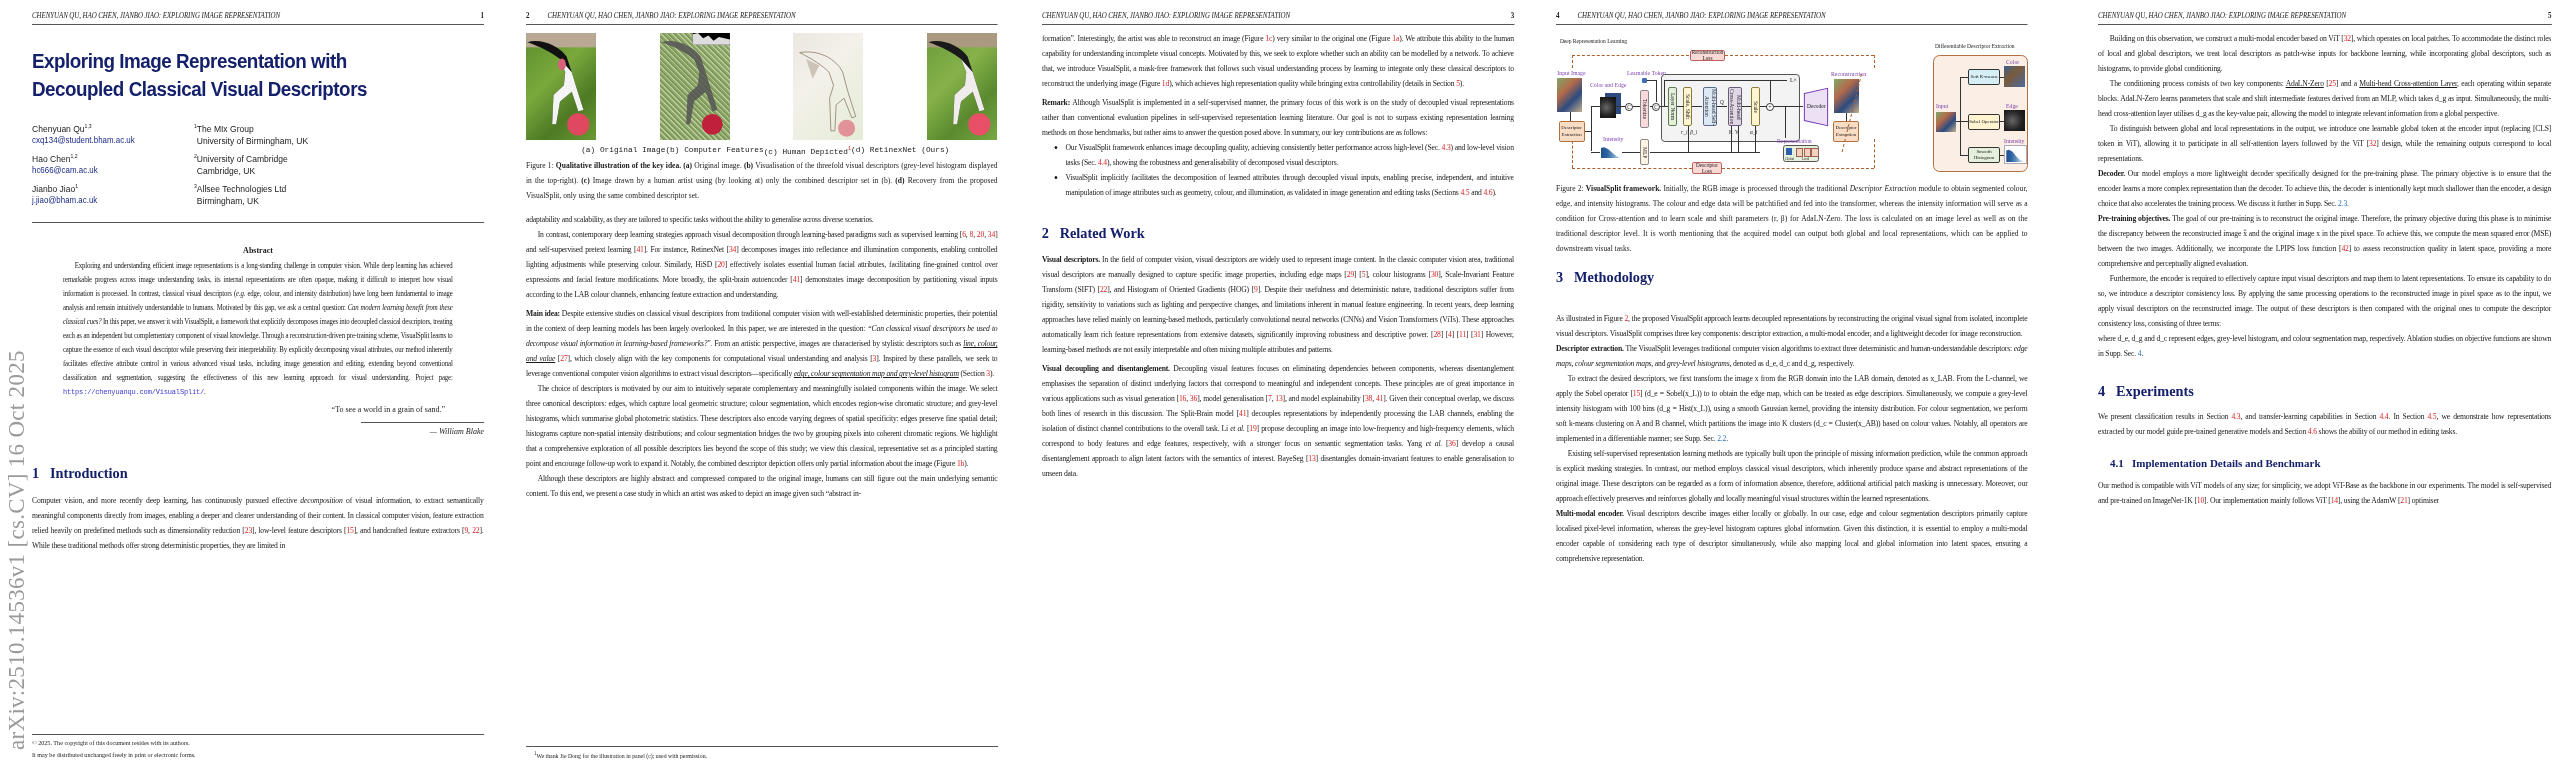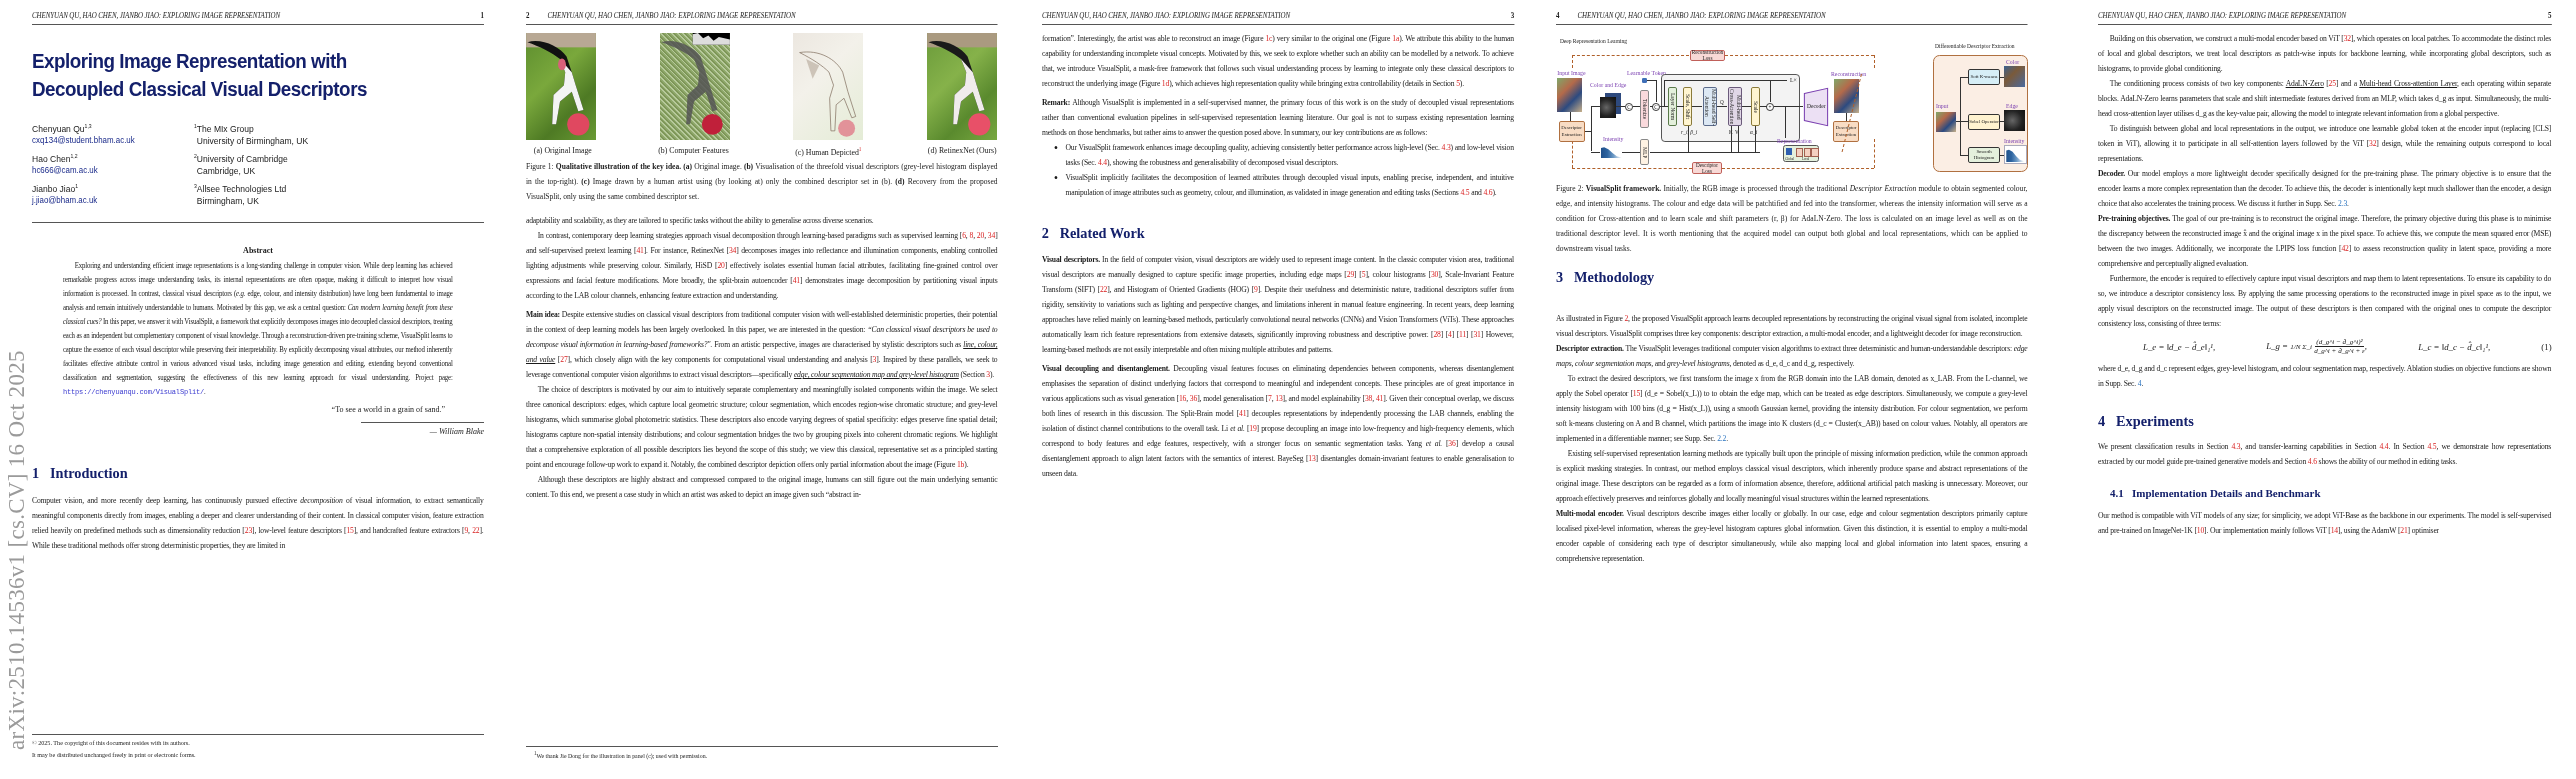--- a/index.html
+++ b/index.html
@@ -42,21 +42,21 @@
   .footer-note { position: absolute; left: 32px; right: 31px; font-size: 6.8px; line-height: 11.7px; border-top: 0.6px solid #555; padding-top: 1.9px; }
   .footer-note .inner { transform: scaleX(0.9); transform-origin: left top; width: 111%; }
   .arxiv-stamp { position: absolute; left: 3.9px; top: 750px; transform: rotate(-90deg); transform-origin: left top; font-size: 23px; color: #9a9a9a; white-space: nowrap; font-family: "Liberation Serif", "DejaVu Serif", serif; letter-spacing: 0.3px; }
   
   .fig1 { display: flex; justify-content: space-between; margin-top: 7.8px; padding-right: 1.3px; }
   .fig1 .panel { width: 70px; height: 107px; position: relative; overflow: hidden; }
   .fig1 .panel.a { background: linear-gradient(135deg, #5c8d2e 0%, #7aa83c 40%, #4e7a24 70%, #6a9a34 100%); }
   .fig1 .panel.b { background: repeating-linear-gradient(45deg, #8ea86a 0 1.3px, #b6c99a 1.3px 2.6px, #7e9658 2.6px 3.9px); }
   .fig1 .panel.c { background: linear-gradient(135deg, #ece7e0 0%, #f3f1ea 40%, #e4ecd6 100%); }
   .fig1 .panel.d { background: linear-gradient(135deg, #6a9a3a 0%, #86b24a 40%, #5a8a2e 70%, #78a840 100%); }
-  .fig1-caps { display: flex; justify-content: space-between; font-size: 7.8px; margin-top: 6.5px; padding: 0 1.3px 0 7.8px; }
+  .fig1-caps { display: flex; justify-content: center; font-size: 7.8px; margin-top: 6.5px; padding: 0 1.3px 0 7.8px; font-family: Liberation Mono, monospace; }
   .fig1-caption { font-size: 8.4px; line-height: 15px; margin-top: 2.6px; text-align: justify; }
   .fn-mark { color: #d81e1e; font-size: 5.2px; vertical-align: super; }
   
   .fig2 { position: relative; height: 142px; margin-top: 10.4px; font-size: 5.8px; }
   .fig2 .box { position: absolute; border: 0.9px solid #555; border-radius: 1.9px; box-sizing: border-box; display: flex; align-items: center; justify-content: center; text-align: center; font-size: 5.5px; line-height: 6.5px; }
   .fig2 .vbox span { writing-mode: vertical-rl; }
   .fig2 .lbl { position: absolute; white-space: nowrap; }
   .fig2 .purple { color: #7a3fb0; }
   .fig2 .hline { position: absolute; border-top: 0.8px solid #333; }
   .fig2 .vline { position: absolute; border-left: 0.8px solid #333; }
@@ -425,29 +425,20 @@
       <div class="cond">
         <p class="indent"><span>Building on this observation, we construct a multi-modal encoder based on ViT [</span><span class="ref">32</span><span>], which operates on local patches. To accommodate the distinct roles of local and global descriptors, we treat local descriptors as patch-wise inputs for backbone learning, while incorporating global descriptors, such as histograms, to provide global conditioning.</span></p>
         <p class="indent"><span>The conditioning process consists of two key components: </span><span class="ul">AdaLN-Zero</span><span> [</span><span class="ref">25</span><span>] and a </span><span class="ul">Multi-head Cross-attention Layer</span><span>, each operating within separate blocks. AdaLN-Zero learns parameters that scale and shift intermediate features derived from an MLP, which takes d_g as input. Simultaneously, the multi-head cross-attention layer utilises d_g as the key-value pair, allowing the model to integrate relevant information from a global perspective.</span></p>
         <p class="indent"><span>To distinguish between global and local representations in the output, we introduce one learnable global token at the encoder input (replacing [CLS] token in ViT), allowing it to participate in all self-attention layers followed by the ViT [</span><span class="ref">32</span><span>] design, while the remaining outputs correspond to local representations.</span></p>
         <p><b>Decoder.</b><span> Our model employs a more lightweight decoder specifically designed for the pre-training phase. The primary objective is to ensure that the encoder learns a more complex representation than the decoder. To achieve this, the decoder is intentionally kept much shallower than the encoder, a design choice that also accelerates the training process. We discuss it further in Supp. Sec. </span><span class="supref">2.3</span><span>.</span></p>
         <p><b>Pre-training objectives.</b><span> The goal of our pre-training is to reconstruct the original image. Therefore, the primary objective during this phase is to minimise the discrepancy between the reconstructed image x̂ and the original image x in the pixel space. To achieve this, we compute the mean squared error (MSE) between the two images. Additionally, we incorporate the LPIPS loss function [</span><span class="ref">42</span><span>] to assess reconstruction quality in latent space, providing a more comprehensive and perceptually aligned evaluation.</span></p>
         <p class="indent">Furthermore, the encoder is required to effectively capture input visual descriptors and map them to latent representations. To ensure its capability to do so, we introduce a descriptor consistency loss. By applying the same processing operations to the reconstructed image in pixel space as to the input, we apply visual descriptors on the reconstructed image. The output of these descriptors is then compared with the original ones to compute the descriptor consistency loss, consisting of three terms:</p>
       </div>
     </div>
 
-    <div class="eq">
-      <span>L_e = ‖d_e − d̂_e‖₁¹,</span>
-      <span><span>L_g = </span><span style="font-size:7.1px">1/N Σ_i</span> <span class="frac">
-            <span class="num">(d_g^i − d̂_g^i)²</span>
-            <span>d_g^i + d̂_g^i + ε</span>
-          </span>,</span>
-      <span>L_c = ‖d_c − d̂_c‖₁¹,</span>
-      <span class="eqn">(1)</span>
-    </div>
 
     <div class="body-text">
       <div class="cond">
         <p><span>where d_e, d_g and d_c represent edges, grey-level histogram, and colour segmentation map, respectively. Ablation studies on objective functions are shown in Supp. Sec. </span><span class="supref">4</span><span>.</span></p>
       </div>
     </div>
 
     <h2 class="sec-h" style="margin-top:22px"><span class="num">4</span><span>Experiments</span></h2>
 
     <div class="body-text" style="margin-top:9px">

